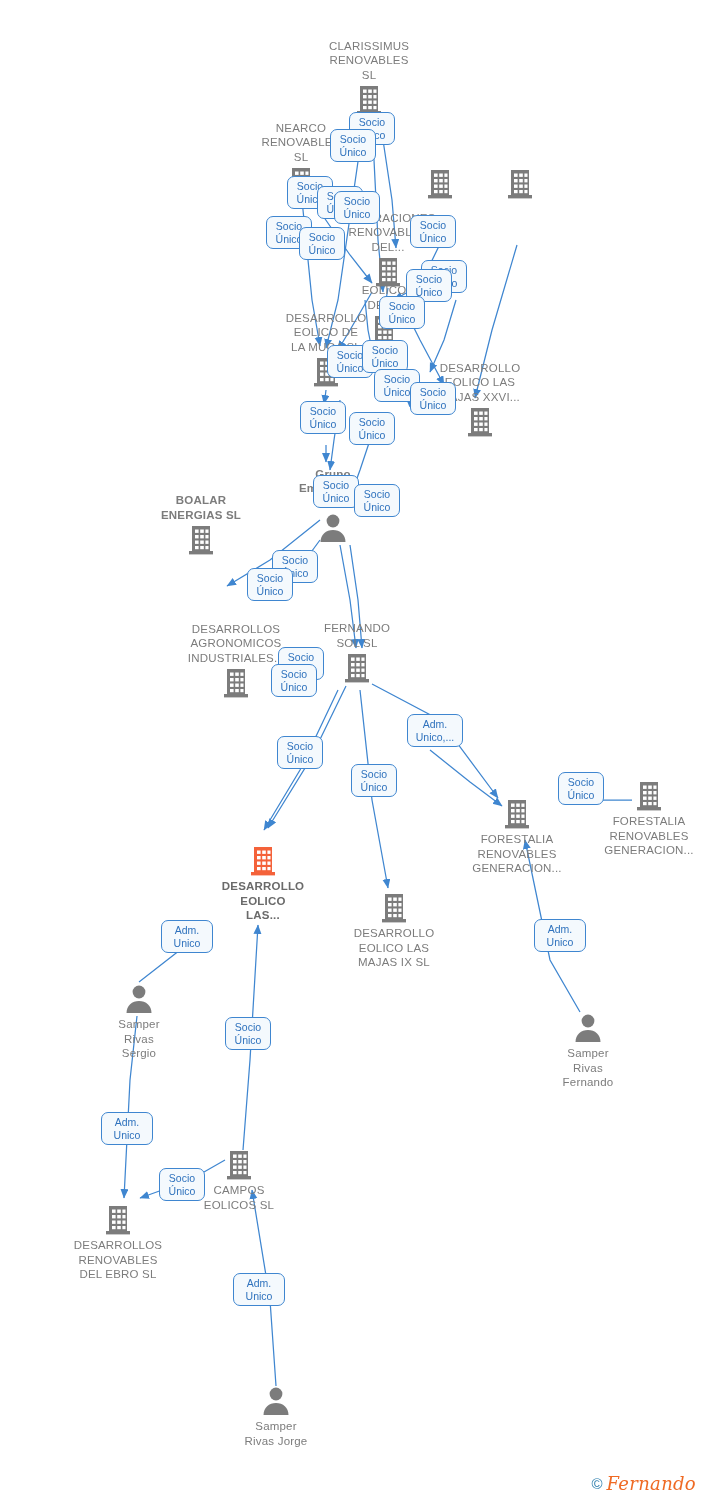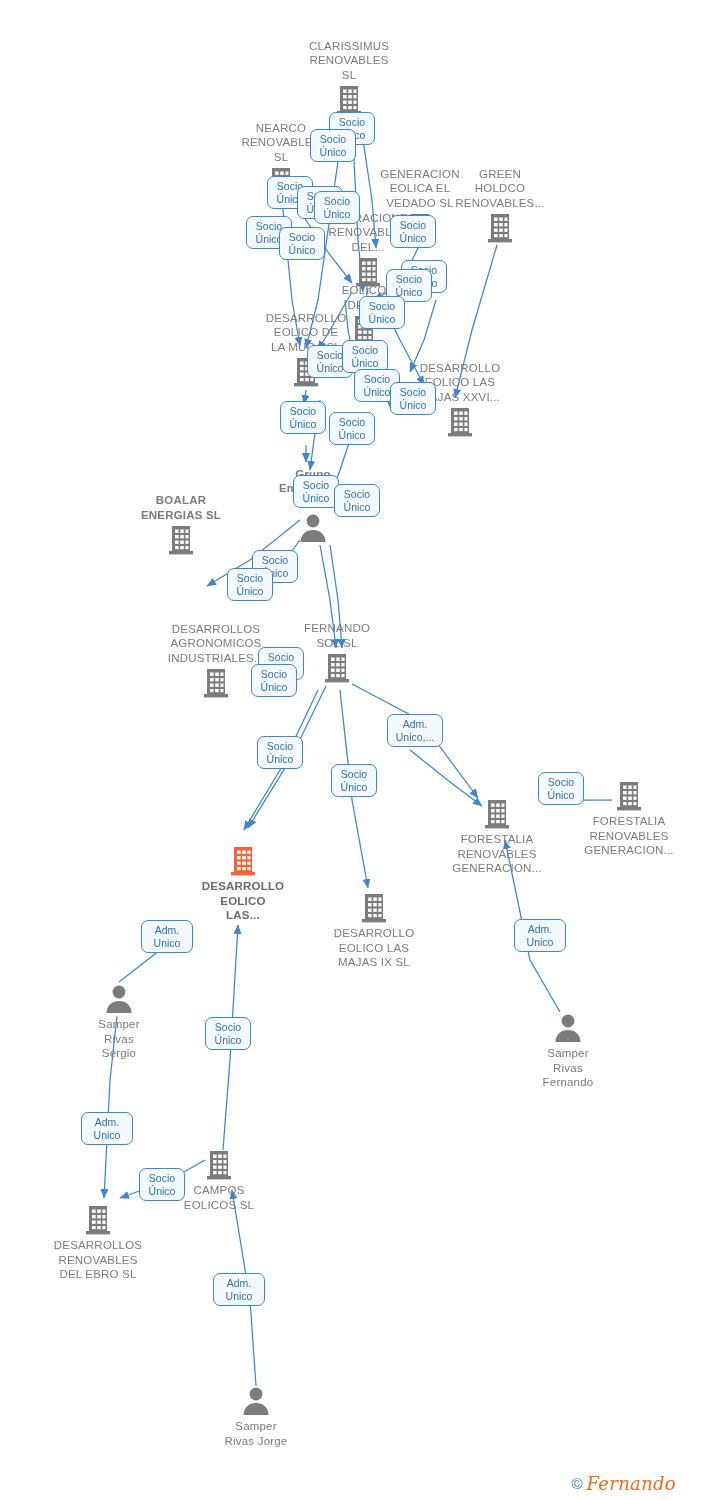--- a/index.html
+++ b/index.html
@@ -7,20 +7,21 @@
   body{
     font-family:"Liberation Sans","DejaVu Sans",sans-serif;
     -webkit-font-smoothing:antialiased;
   }
   #canvas{
     position:relative;
     width:684px;
     height:1500px;
     background:#ffffff;
     overflow:hidden;
+    margin-left:20px;
   }
   #edges{
     position:absolute;
     left:0;top:0;
     width:728px;height:1500px;
     pointer-events:none;
   }
 
   
   .node{
@@ -178,46 +179,40 @@
               <rect x="11" y="17.5" width="3.6" height="3.4"></rect>
               <rect x="16.2" y="17.5" width="3.6" height="3.4"></rect>
               <rect x="21.4" y="17.5" width="3.1" height="3.4"></rect>
               <rect x="11" y="23" width="3.6" height="3.2"></rect>
               <rect x="16.2" y="23" width="3.6" height="3.2"></rect>
               <rect x="21.4" y="23" width="3.1" height="3.2"></rect>
             </g>
           </svg></span>
       </div>
       <div class="node above" style="left: 420px; top: 166.5px;">
-        <span class="cap">GENERACION
-EOLICA EL
-VEDADO SL</span>
         <span class="glyph"><svg viewBox="0 0 34 34" width="34" height="34" aria-hidden="true">
             <rect x="8" y="3" width="18" height="25" fill="#7c7c7c"></rect>
             <rect x="5" y="28" width="24" height="3.4" fill="#7c7c7c"></rect>
             <g fill="#ffffff">
               <rect x="11" y="6.5" width="3.6" height="3.4"></rect>
               <rect x="16.2" y="6.5" width="3.6" height="3.4"></rect>
               <rect x="21.4" y="6.5" width="3.1" height="3.4"></rect>
               <rect x="11" y="12" width="3.6" height="3.4"></rect>
               <rect x="16.2" y="12" width="3.6" height="3.4"></rect>
               <rect x="21.4" y="12" width="3.1" height="3.4"></rect>
               <rect x="11" y="17.5" width="3.6" height="3.4"></rect>
               <rect x="16.2" y="17.5" width="3.6" height="3.4"></rect>
               <rect x="21.4" y="17.5" width="3.1" height="3.4"></rect>
               <rect x="11" y="23" width="3.6" height="3.2"></rect>
               <rect x="16.2" y="23" width="3.6" height="3.2"></rect>
               <rect x="21.4" y="23" width="3.1" height="3.2"></rect>
             </g>
           </svg></span>
       </div>
       <div class="node above" style="left: 500px; top: 166.5px;">
-        <span class="cap">GREEN
-HOLDCO
-RENOVABLES...</span>
         <span class="glyph"><svg viewBox="0 0 34 34" width="34" height="34" aria-hidden="true">
             <rect x="8" y="3" width="18" height="25" fill="#7c7c7c"></rect>
             <rect x="5" y="28" width="24" height="3.4" fill="#7c7c7c"></rect>
             <g fill="#ffffff">
               <rect x="11" y="6.5" width="3.6" height="3.4"></rect>
               <rect x="16.2" y="6.5" width="3.6" height="3.4"></rect>
               <rect x="21.4" y="6.5" width="3.1" height="3.4"></rect>
               <rect x="11" y="12" width="3.6" height="3.4"></rect>
               <rect x="16.2" y="12" width="3.6" height="3.4"></rect>
               <rect x="21.4" y="12" width="3.1" height="3.4"></rect>

